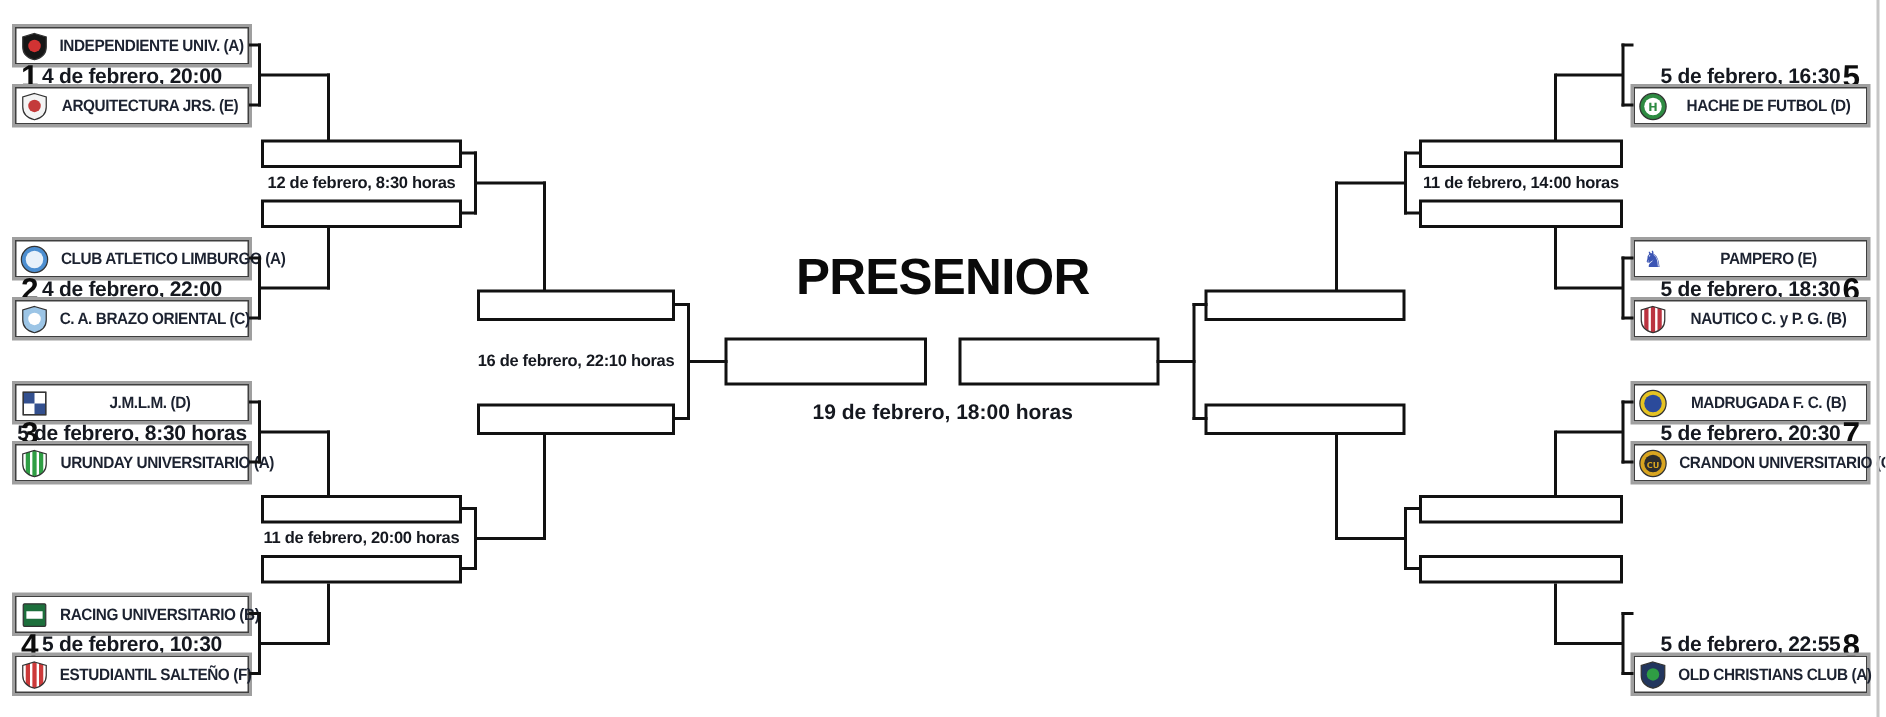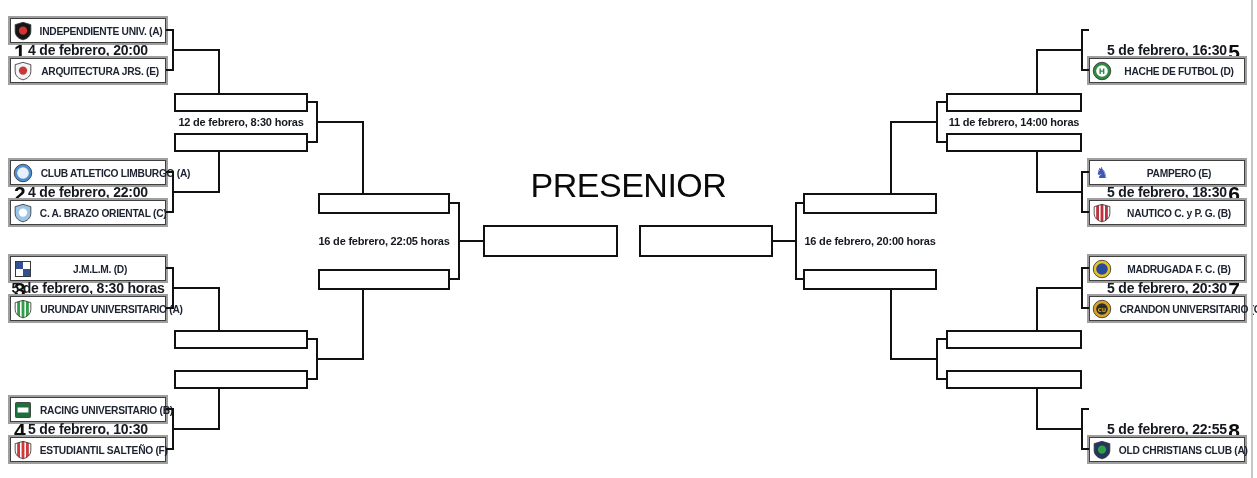--- a/index.html
+++ b/index.html
@@ -28,58 +28,59 @@
   .meta.num-right .num{right:5px;}
   .slot-box{
     position:absolute;box-sizing:border-box;background:#fff;border:2px solid #111;
   }
   .round-label{
     position:absolute;text-align:center;font-weight:bold;font-size:11px;
     letter-spacing:-0.2px;color:#15181f;line-height:18px;height:18px;
   }
   .title{
     position:absolute;left:440px;top:166px;width:377px;text-align:center;
-    font-weight:normal;font-size:34px;letter-spacing:-0.5px;color:#0a0a0a;
+    font-weight:bold;font-size:34px;letter-spacing:-0.5px;color:#0a0a0a;
   }
   .final-date{
     position:absolute;left:450px;top:266px;width:357px;text-align:center;
     font-weight:bold;font-size:14px;color:#15181f;
   }
   .page-edge{position:absolute;left:1251px;top:0;width:2px;height:478px;background:#c6c6c6;}
 </style>
 </head>
 <body>
 
 <div id="stage">
 
   <div class="title">PRESENIOR</div>
   <div class="slot-box" style="left:483px;top:225px;width:135px;height:32px"></div>
   <div class="slot-box" style="left:639px;top:225px;width:134px;height:32px"></div>
+  <div class="final-date">19 de febrero, 18:00 horas</div>
 
   <div class="slot-box" style="left:174px;top:93px;width:134px;height:19px"></div>
   <div class="slot-box" style="left:174px;top:133px;width:134px;height:19px"></div>
   <div class="round-label" style="left:174px;top:113px;width:134px">12 de febrero, 8:30 horas</div>
 
   <div class="slot-box" style="left:174px;top:330px;width:134px;height:19px"></div>
   <div class="slot-box" style="left:174px;top:370px;width:134px;height:19px"></div>
+  <div class="round-label" style="left:174px;top:350px;width:134px">11 de febrero, 20:00 horas</div>
 
   <div class="slot-box" style="left:946px;top:93px;width:136px;height:19px"></div>
   <div class="slot-box" style="left:946px;top:133px;width:136px;height:19px"></div>
   <div class="round-label" style="left:946px;top:113px;width:136px">11 de febrero, 14:00 horas</div>
 
   <div class="slot-box" style="left:946px;top:330px;width:136px;height:19px"></div>
   <div class="slot-box" style="left:946px;top:370px;width:136px;height:19px"></div>
 
   <div class="slot-box" style="left:318px;top:193px;width:132px;height:21px"></div>
   <div class="slot-box" style="left:318px;top:269px;width:132px;height:21px"></div>
-  <div class="round-label" style="left:318px;top:232px;width:132px">16 de febrero, 22:05 horas</div>
+  <div class="round-label" style="left:318px;top:232px;width:132px">16 de febrero, 22:10 horas</div>
 
   <div class="slot-box" style="left:803px;top:193px;width:134px;height:21px"></div>
   <div class="slot-box" style="left:803px;top:269px;width:134px;height:21px"></div>
-  <div class="round-label" style="left:803px;top:232px;width:134px">16 de febrero, 20:00 horas</div>
 
   <div class="team-box" style="left:10px;top:18px">
     <span class="crest">
         <svg viewBox="0 0 24 24" width="20" height="20">
           <path d="M12 1.6 L21.4 4.4 V12.3 C21.4 18.2 17 21.3 12 22.6 C7 21.3 2.6 18.2 2.6 12.3 V4.4 Z" fill="#161616" stroke="#333" stroke-width="1"></path>
           <circle cx="12" cy="11.5" r="5" fill="#d23333"></circle>
         </svg>
       </span>
     <span class="team-name">INDEPENDIENTE UNIV. (A)</span>
   </div>

